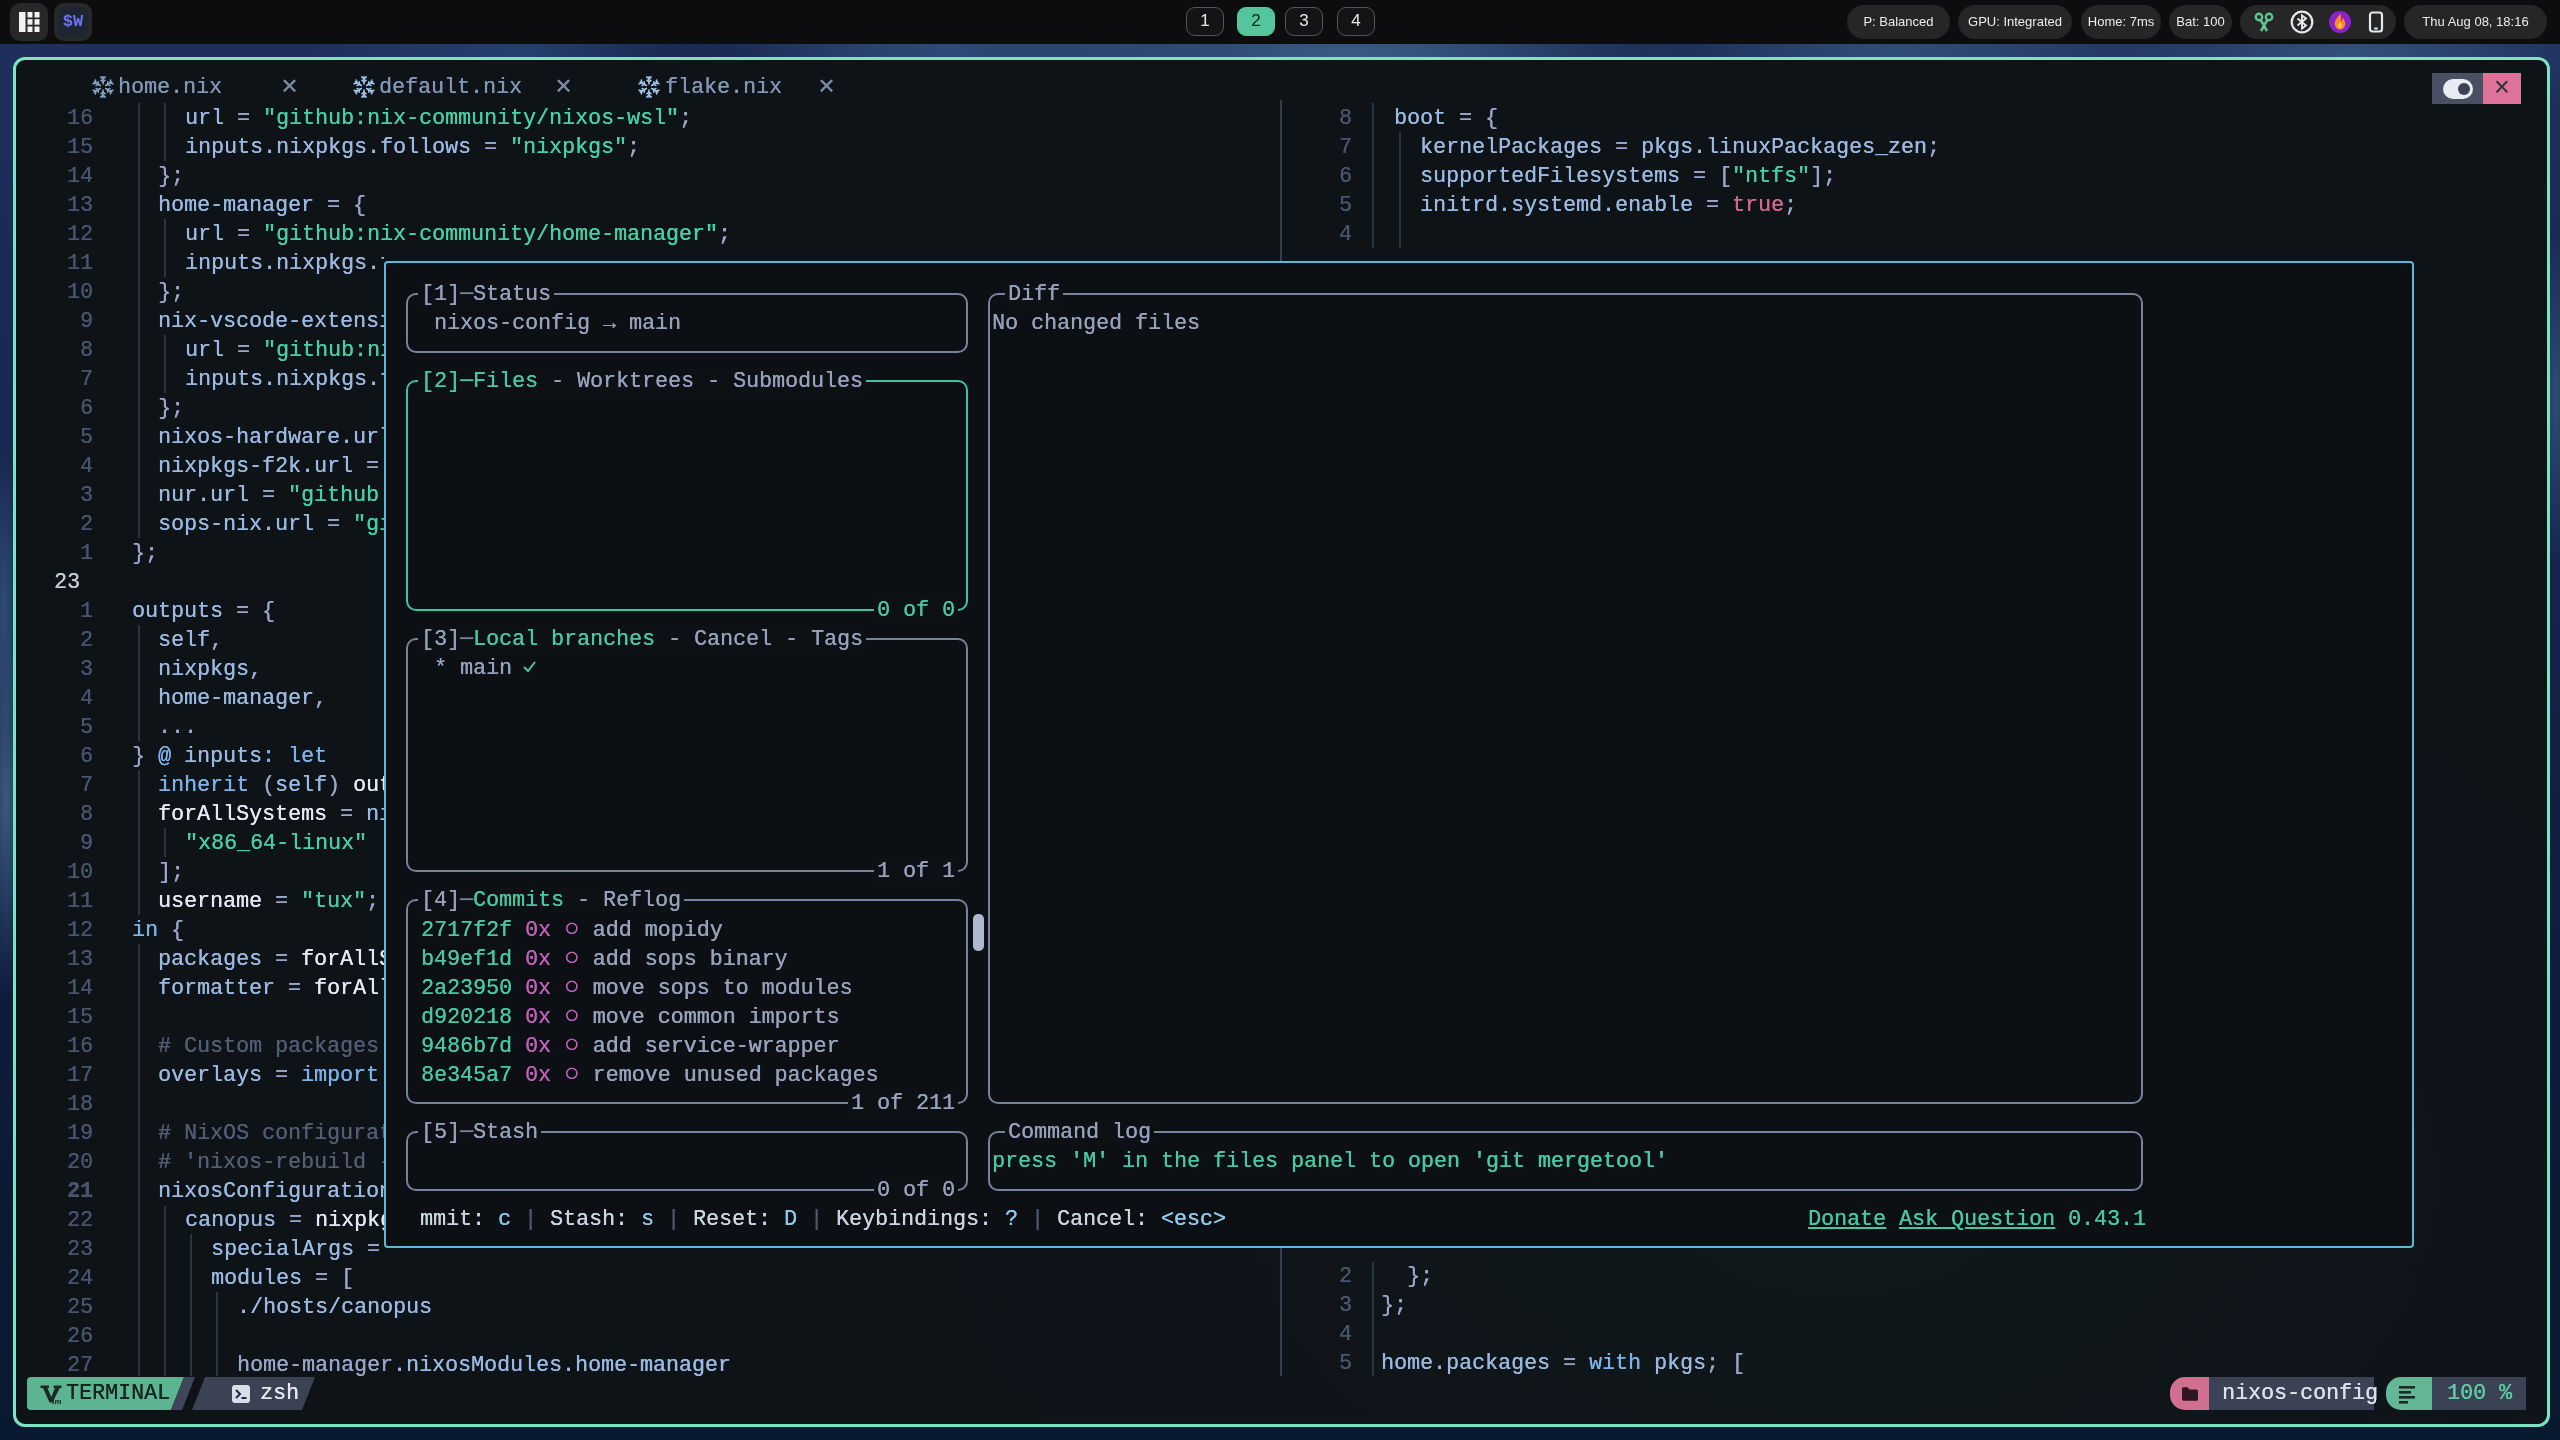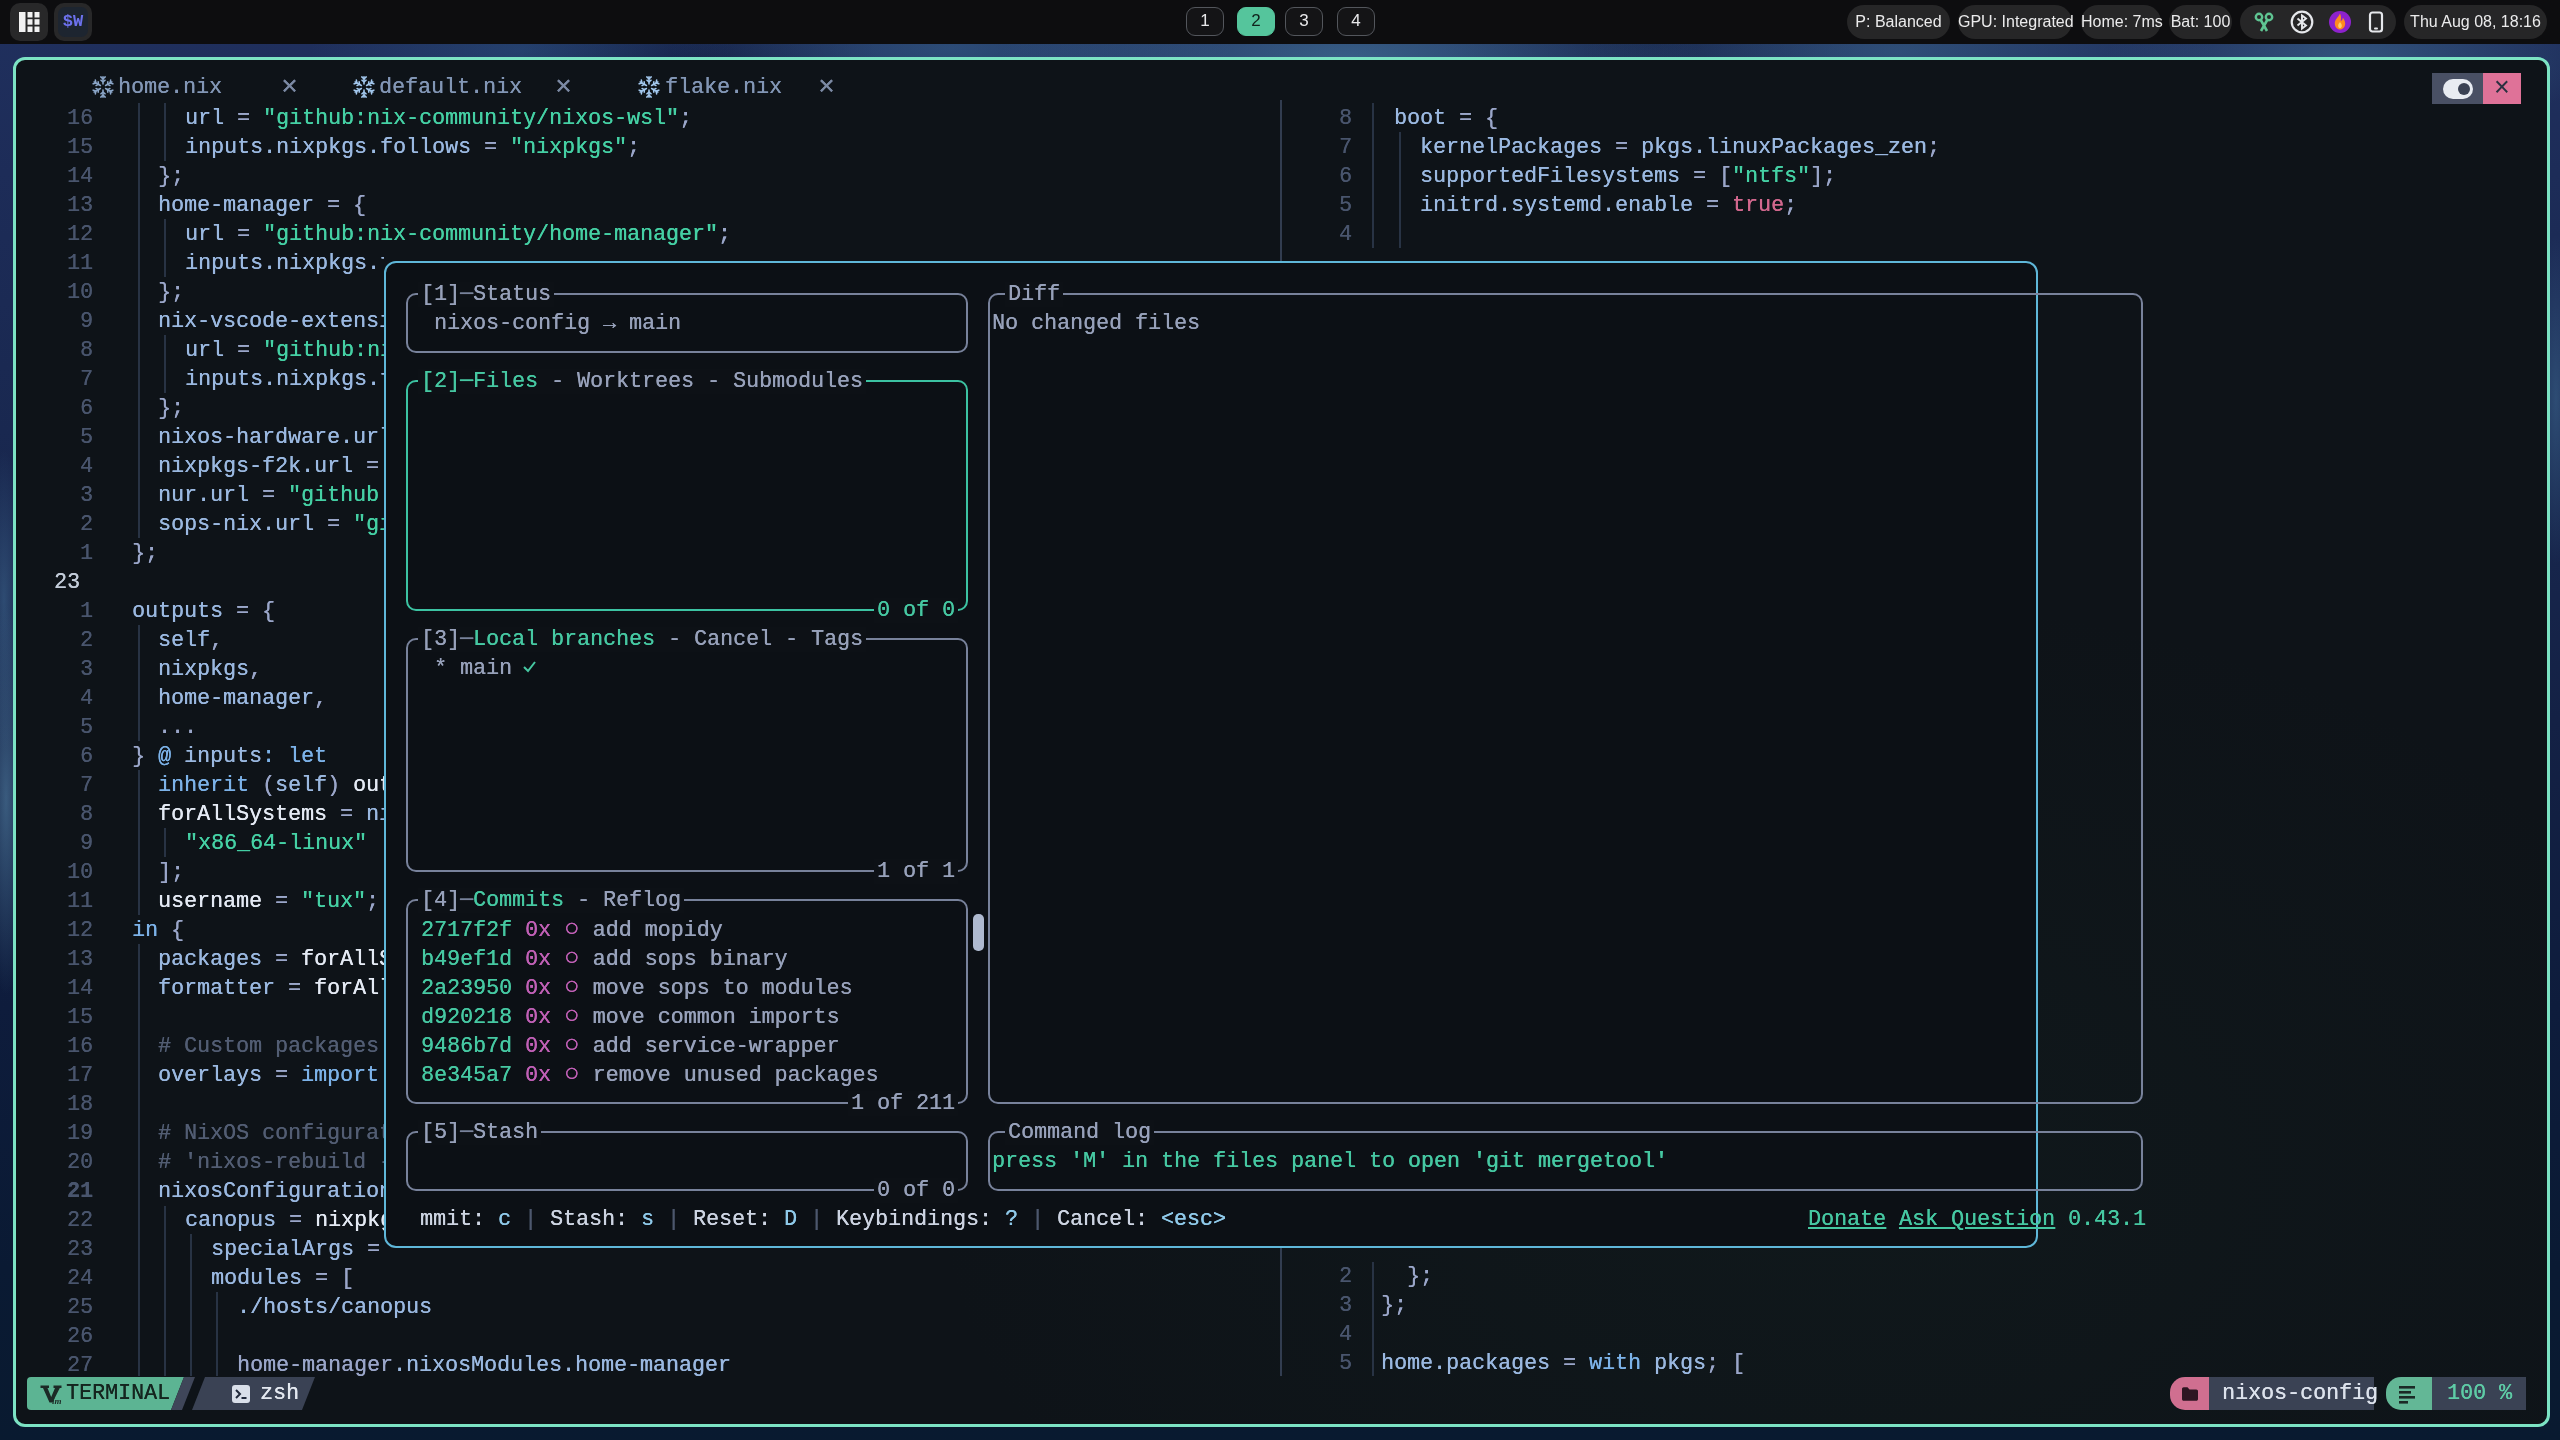--- a/index.html
+++ b/index.html
@@ -15,43 +15,43 @@
       radial-gradient(300px 100px at 520px 50px, rgba(45,90,135,.4), rgba(45,90,135,0) 70%),
       radial-gradient(260px 90px at 700px 62px, rgba(10,18,48,.5), rgba(10,18,48,0) 70%),
       radial-gradient(300px 90px at 1650px 45px, rgba(12,22,52,.45), rgba(12,22,52,0) 70%),
       radial-gradient(30px 260px at 6px 800px, rgba(90,140,175,.55), rgba(90,140,175,0) 75%),
       radial-gradient(26px 200px at 4px 600px, rgba(70,115,155,.5), rgba(70,115,155,0) 75%),
       radial-gradient(30px 220px at 2556px 400px, rgba(70,120,158,.45), rgba(70,120,158,0) 75%),
       linear-gradient(180deg, #20305e 0%, #1d2c58 12%, #192850 30%, #142145 50%, #0e1c3c 70%, #0a1a33 88%, #091a30 100%);
   }
   #topbar { position:absolute; left:0; top:0; width:2560px; height:44px; background:#0d0d0f; }
   .pill { position:absolute; top:5px; height:34px; background:#262627; border-radius:17px;
-    color:#ebebec; font-family:"Liberation Sans",sans-serif; font-size:16px; line-height:34px; text-align:center; white-space:nowrap; }
+    color:#ebebec; font-family:"Liberation Sans",sans-serif; font-size:13px; line-height:34px; text-align:center; white-space:nowrap; }
   .wsbtn { position:absolute; top:7px; width:38px; height:29px; border-radius:9px; background:#141416;
     border:1.5px solid #53565c; color:#e8e8ea; font-family:"Liberation Sans",sans-serif; font-size:17px;
     line-height:26px; text-align:center; }
   .wsbtn.act { background:#55c59c; border-color:#55c59c; color:#10231b; }
   .iconbtn { position:absolute; top:3px; width:38px; height:38px; border-radius:10px; background:#282829; }
   #win { position:absolute; left:13px; top:57px; width:2537px; height:1370px;
     background: radial-gradient(1400px 900px at 72% 82%, rgba(28,56,48,.14), rgba(28,56,48,0) 65%), #0e1318; border:3px solid #7ce3c4; border-radius:12px; }
   .r { position:absolute; height:29px; line-height:29px; font-size:21.66px; white-space:pre; text-shadow:0.35px 0 0 currentColor; }
   .t { position:absolute; height:29px; line-height:29px; font-size:21.66px; white-space:pre; text-shadow:0.35px 0 0 currentColor; }
   .g  { color:#49556d; width:53px; text-align:right; left:40px; }
   .gr { color:#49556d; width:52px; text-align:right; left:1300px; }
   .c1 { color:#9ab8e0; }
   .c2 { color:#e4eaf4; }
   .cp { color:#9aa6c9; }
   .ck { color:#7cb2e8; }
   .cs { color:#45d0a4; }
   .cc { color:#525d73; }
   .cpk { color:#d2688e; }
   .clip { overflow:hidden; }
   .guide { position:absolute; width:2px; background:#283344; }
-  #ov { position:absolute; left:384px; top:261px; width:1654px; height:987px;
-    background:#0c1015; border:2px solid #5fb7d9; border-radius:12px;font-family:Liberation Mono, monospace; }
+  #ov { position:absolute; left:384px; top:261px; width:2030px; height:987px;
+    background:#0c1015; border:2px solid #5fb7d9; border-radius:4px;font-family:Liberation Mono, monospace; }
   .gbox { position:absolute; border:2px solid #78829b; border-radius:10px; }
   .gbox.sel { border-color:#3cc3a2; }
   .gtitle { background:#0d1116; padding:0 3px; }
   .tg { color:#46c8a2; }
   .tm { color:#c160b6; }
   .tt { color:#97a1ba; }
   .tw { color:#cdd4e2; }
   .tk { color:#8fc9e9; }
   .tsep { color:#4d576d; }
   .sbar { position:absolute; height:33px; line-height:33px; font-size:21.66px; white-space:pre; text-shadow:0.35px 0 0 currentColor; }

